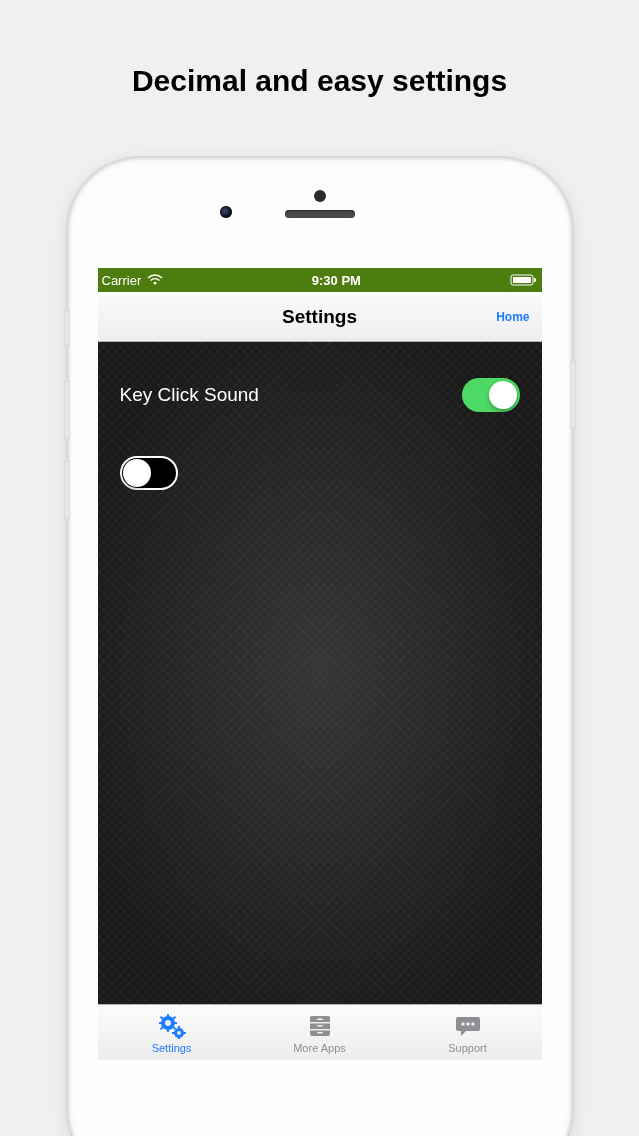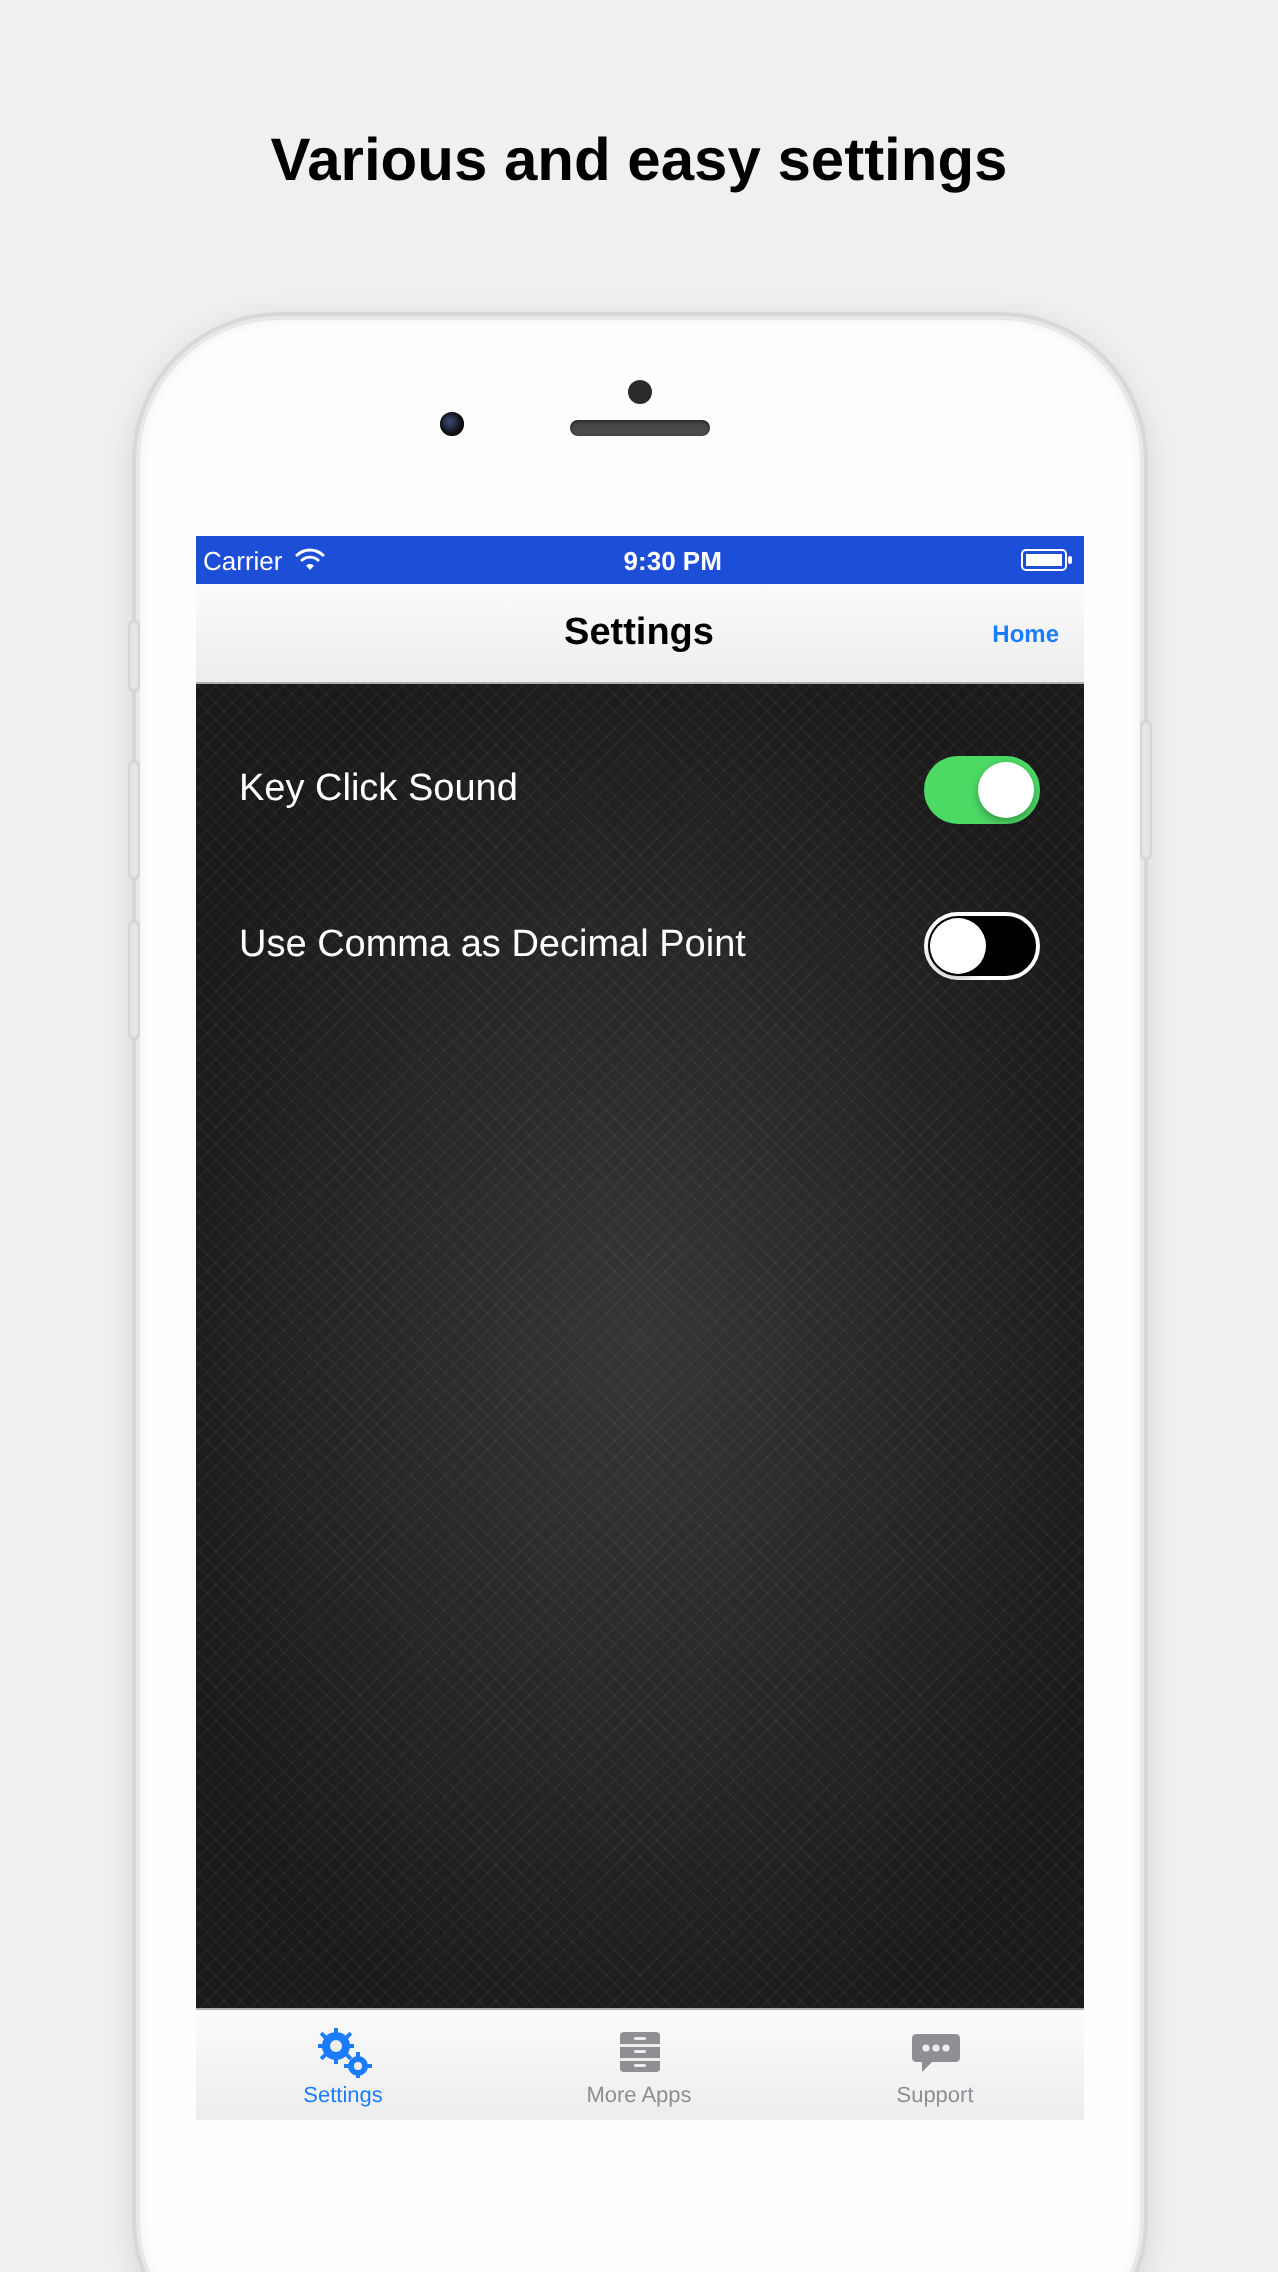--- a/index.html
+++ b/index.html
@@ -68,21 +68,21 @@
     position: absolute;
     top: 108px; left: 28px; right: 28px; bottom: 120px;
     background: #000;
     overflow: hidden;
     display: flex;
     flex-direction: column;
   }
   
   .status-bar {
     height: 24px;
-    background: #1d4ed8;
+    background: #4d7c0f;
     color: #fff;
     display: flex;
     align-items: center;
     justify-content: space-between;
     font-size: 13px;
     padding: 0 4px;
   }
   .status-left { display: flex; align-items: center; gap: 6px; }
   .status-left span { font-weight: 400; }
   .wifi-icon svg { display: block; }
@@ -176,21 +176,21 @@
     font-size: 11px;
     color: #8e8e93;
   }
   .tab.active { color: #1b7cff; }
   .tab .tab-icon { height: 28px; display: flex; align-items: center; justify-content: center; }
   .tab svg { display: block; }
 </style>
 </head>
 <body>
 
-<div class="promo-title">Various and easy settings</div>
+<div class="promo-title">Decimal and easy settings</div>
 
 <div class="phone">
   <div class="side-btn side-left-1"></div>
   <div class="side-btn side-left-2"></div>
   <div class="side-btn side-left-3"></div>
   <div class="side-btn side-right"></div>
   <div class="sensor"></div>
   <div class="camera"></div>
   <div class="speaker"></div>
 
@@ -223,21 +223,20 @@
     </div>
 
     <div class="content">
       <div class="row">
         <div class="row-label">Key Click Sound</div>
         <div class="toggle on">
           <div class="knob"></div>
         </div>
       </div>
       <div class="row">
-        <div class="row-label">Use Comma as Decimal Point</div>
         <div class="toggle off">
           <div class="knob"></div>
         </div>
       </div>
     </div>
 
     <div class="tab-bar">
       <div class="tab active">
         <div class="tab-icon">
           <svg width="30" height="26" viewBox="0 0 30 26">

